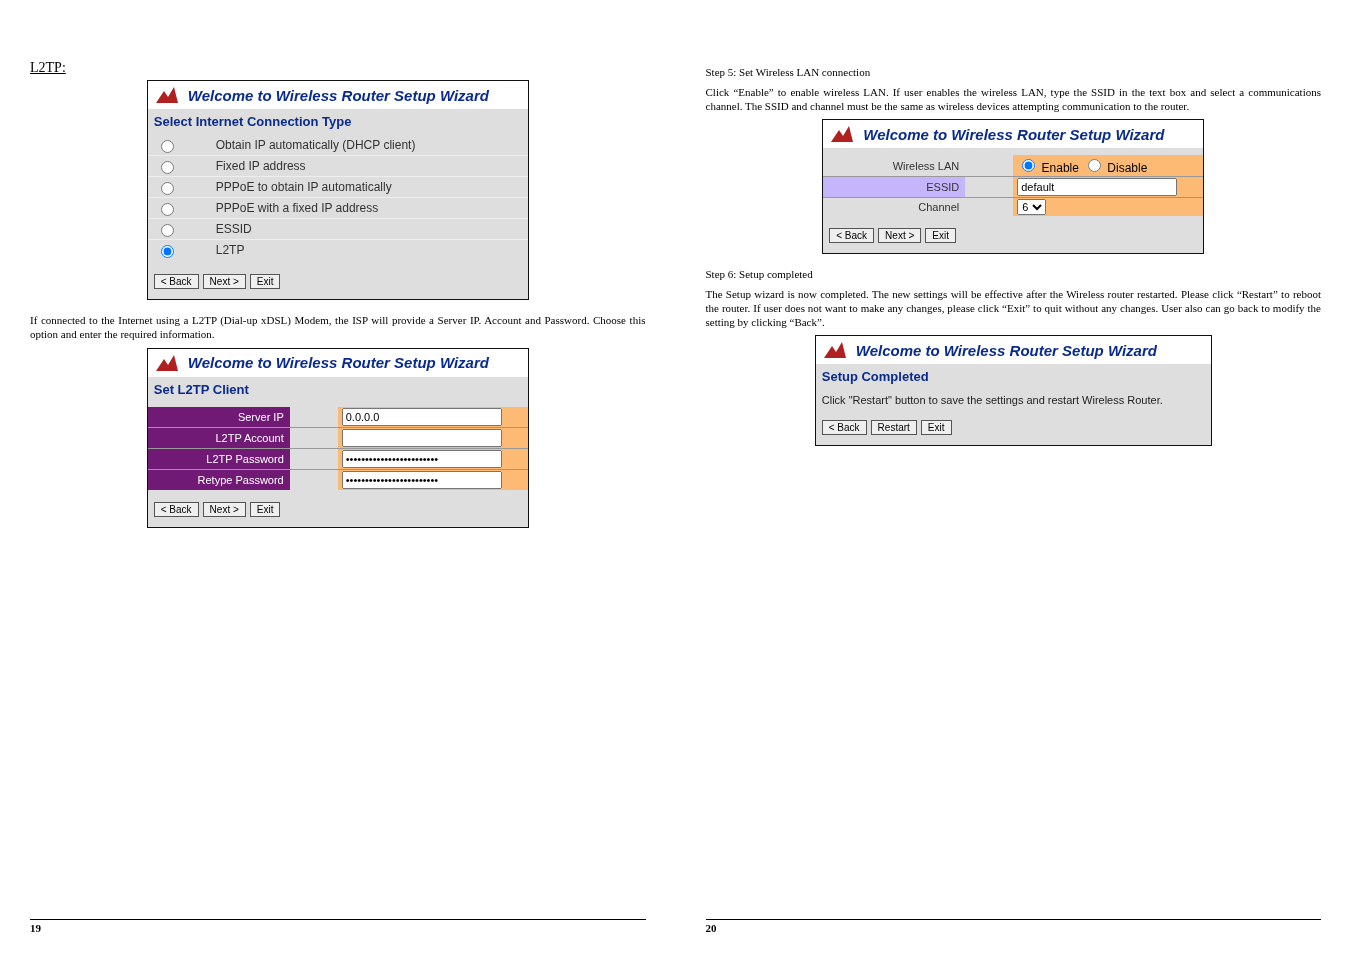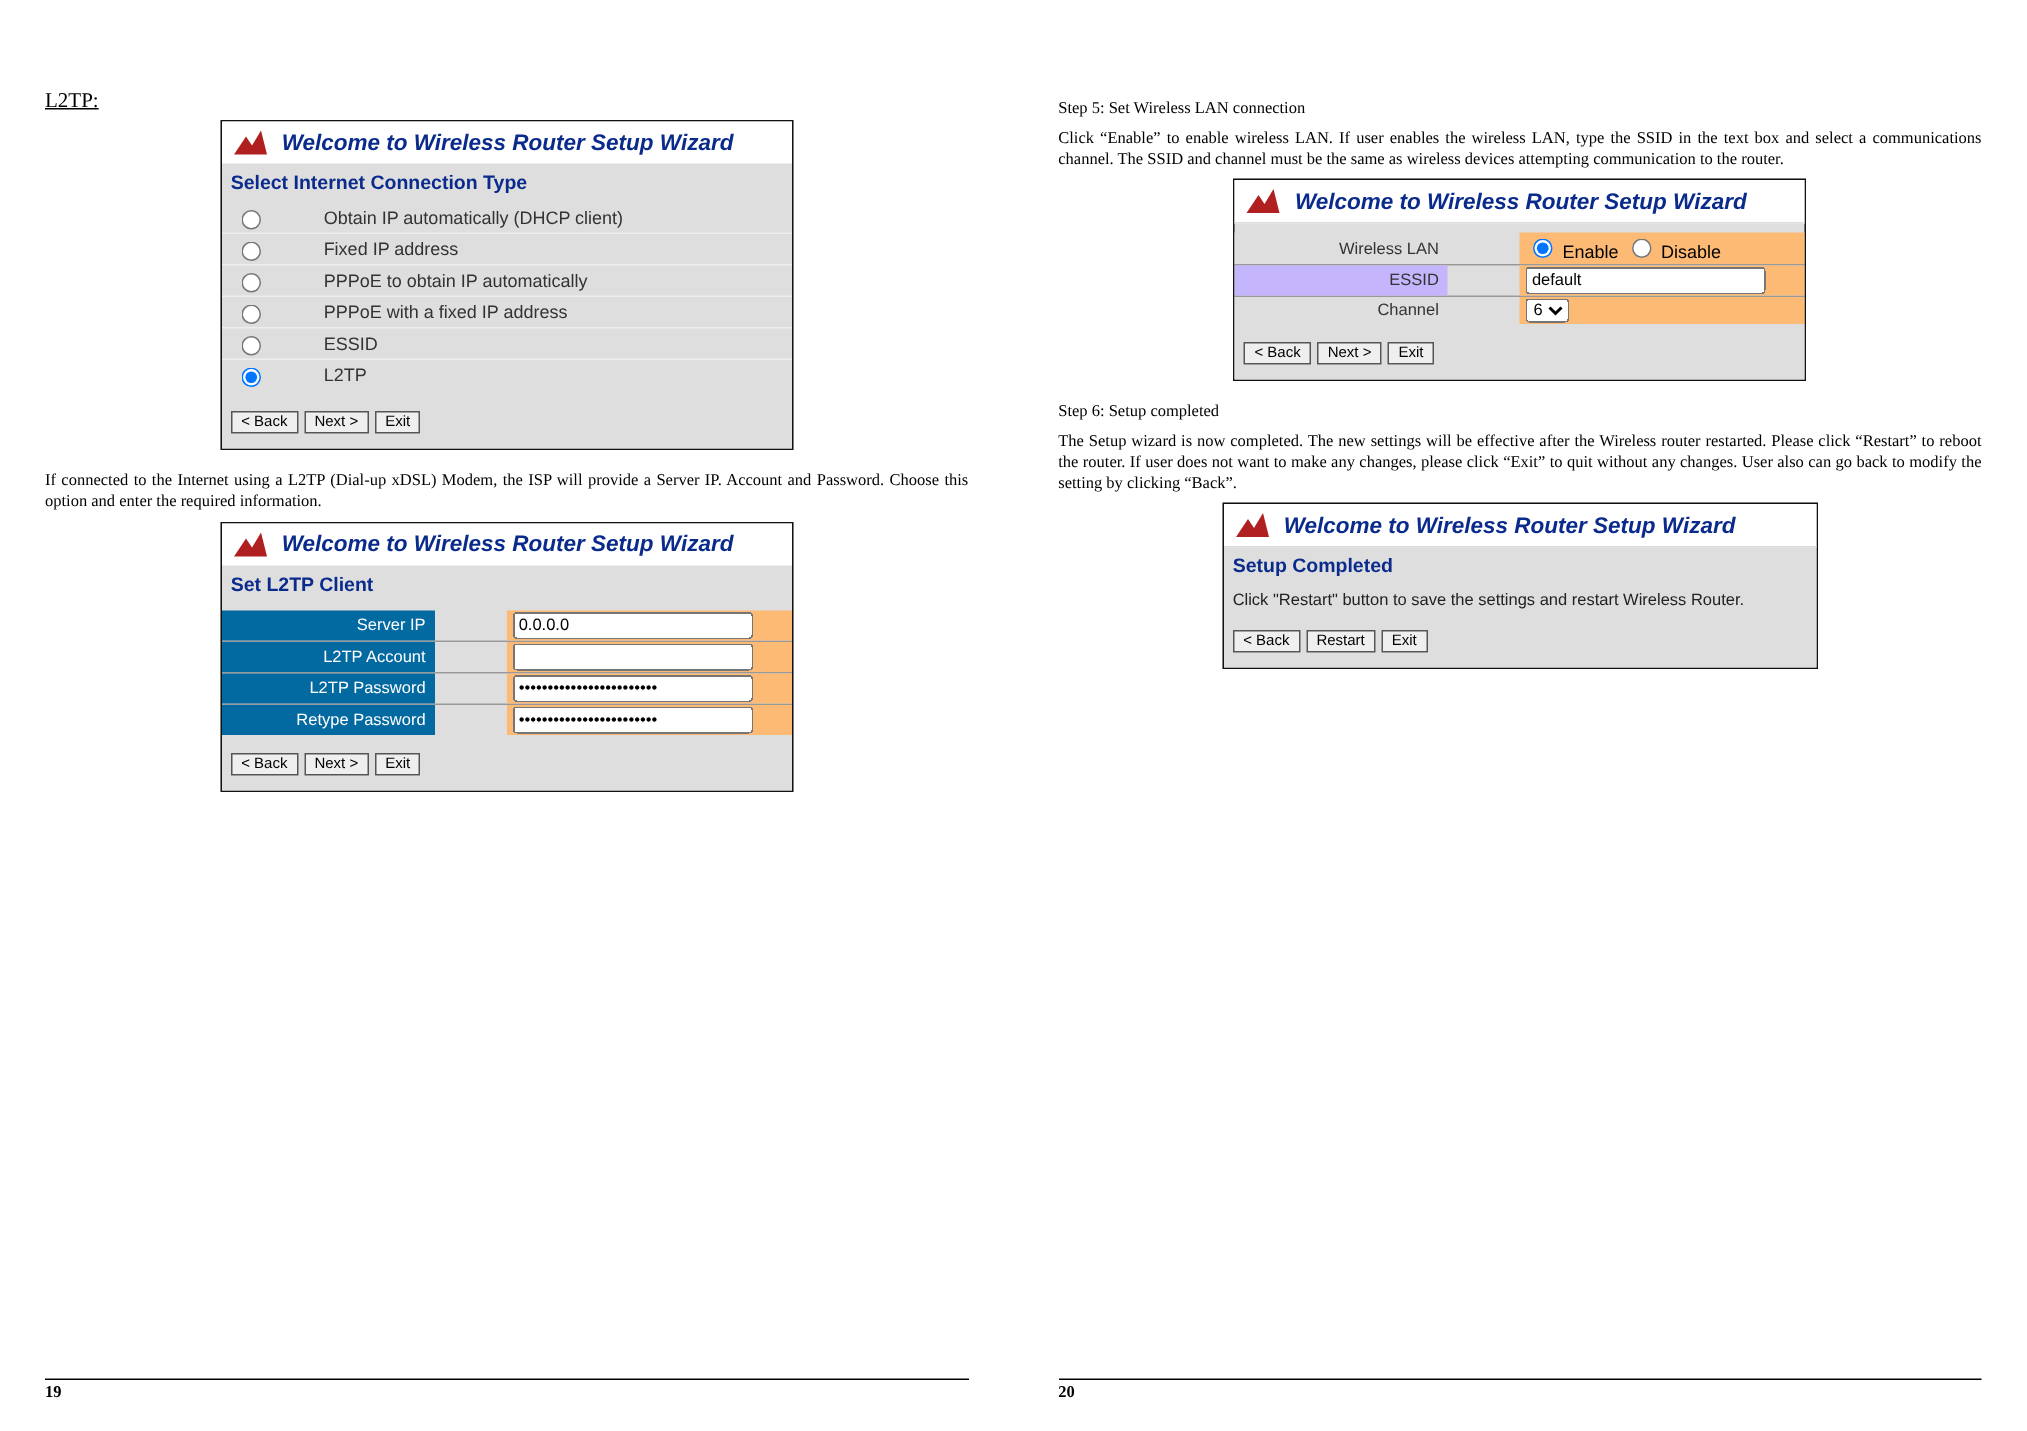--- a/index.html
+++ b/index.html
@@ -95,21 +95,21 @@
   }
   .form-row {
     display: flex;
     align-items: stretch;
     border-top: 1px solid #999;
     gap: 48px;
   }
   .form-row:first-child { border-top: none; }
   .form-label {
     width: 130px;
-    background: #0369a1;
+    background: #701a75;
     color: #fff;
     font-size: 11px;
     padding: 2px 6px;
     text-align: right;
     display: flex;
     align-items: center;
     justify-content: flex-end;
   }
   .form-field {
     flex: 1;

